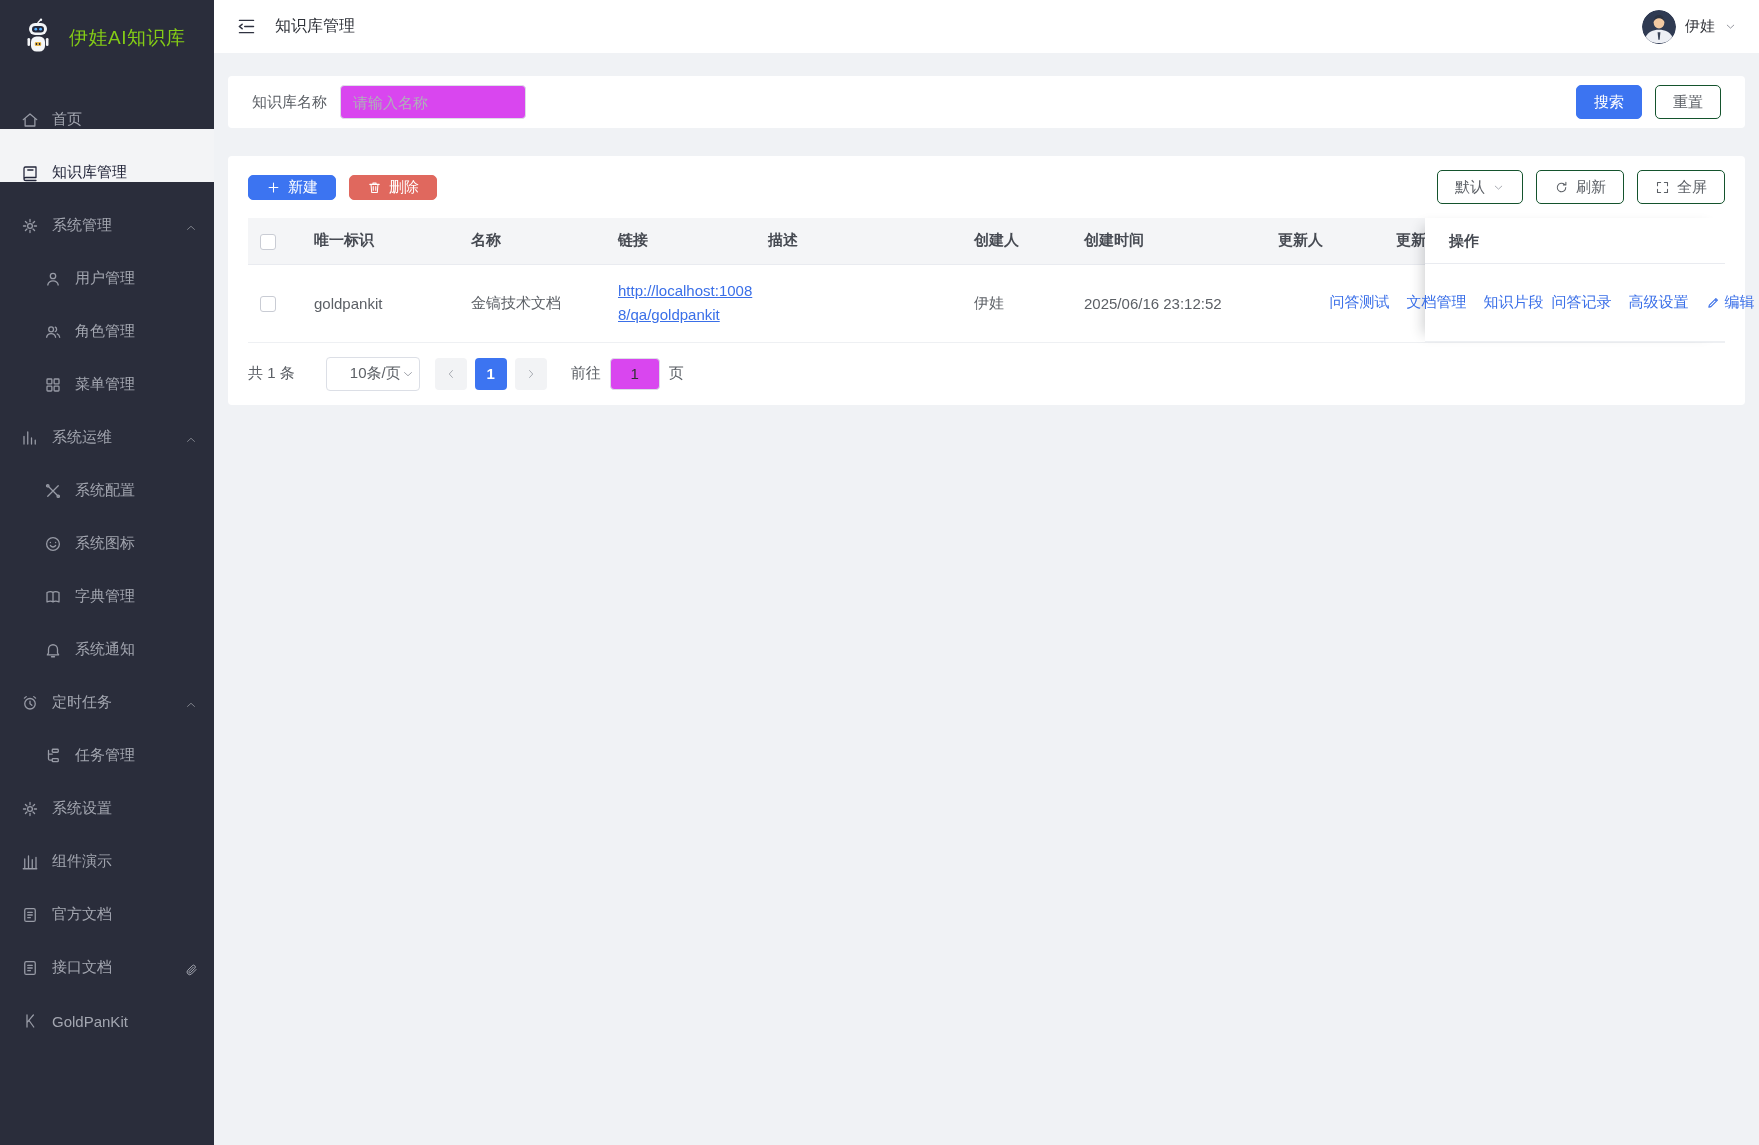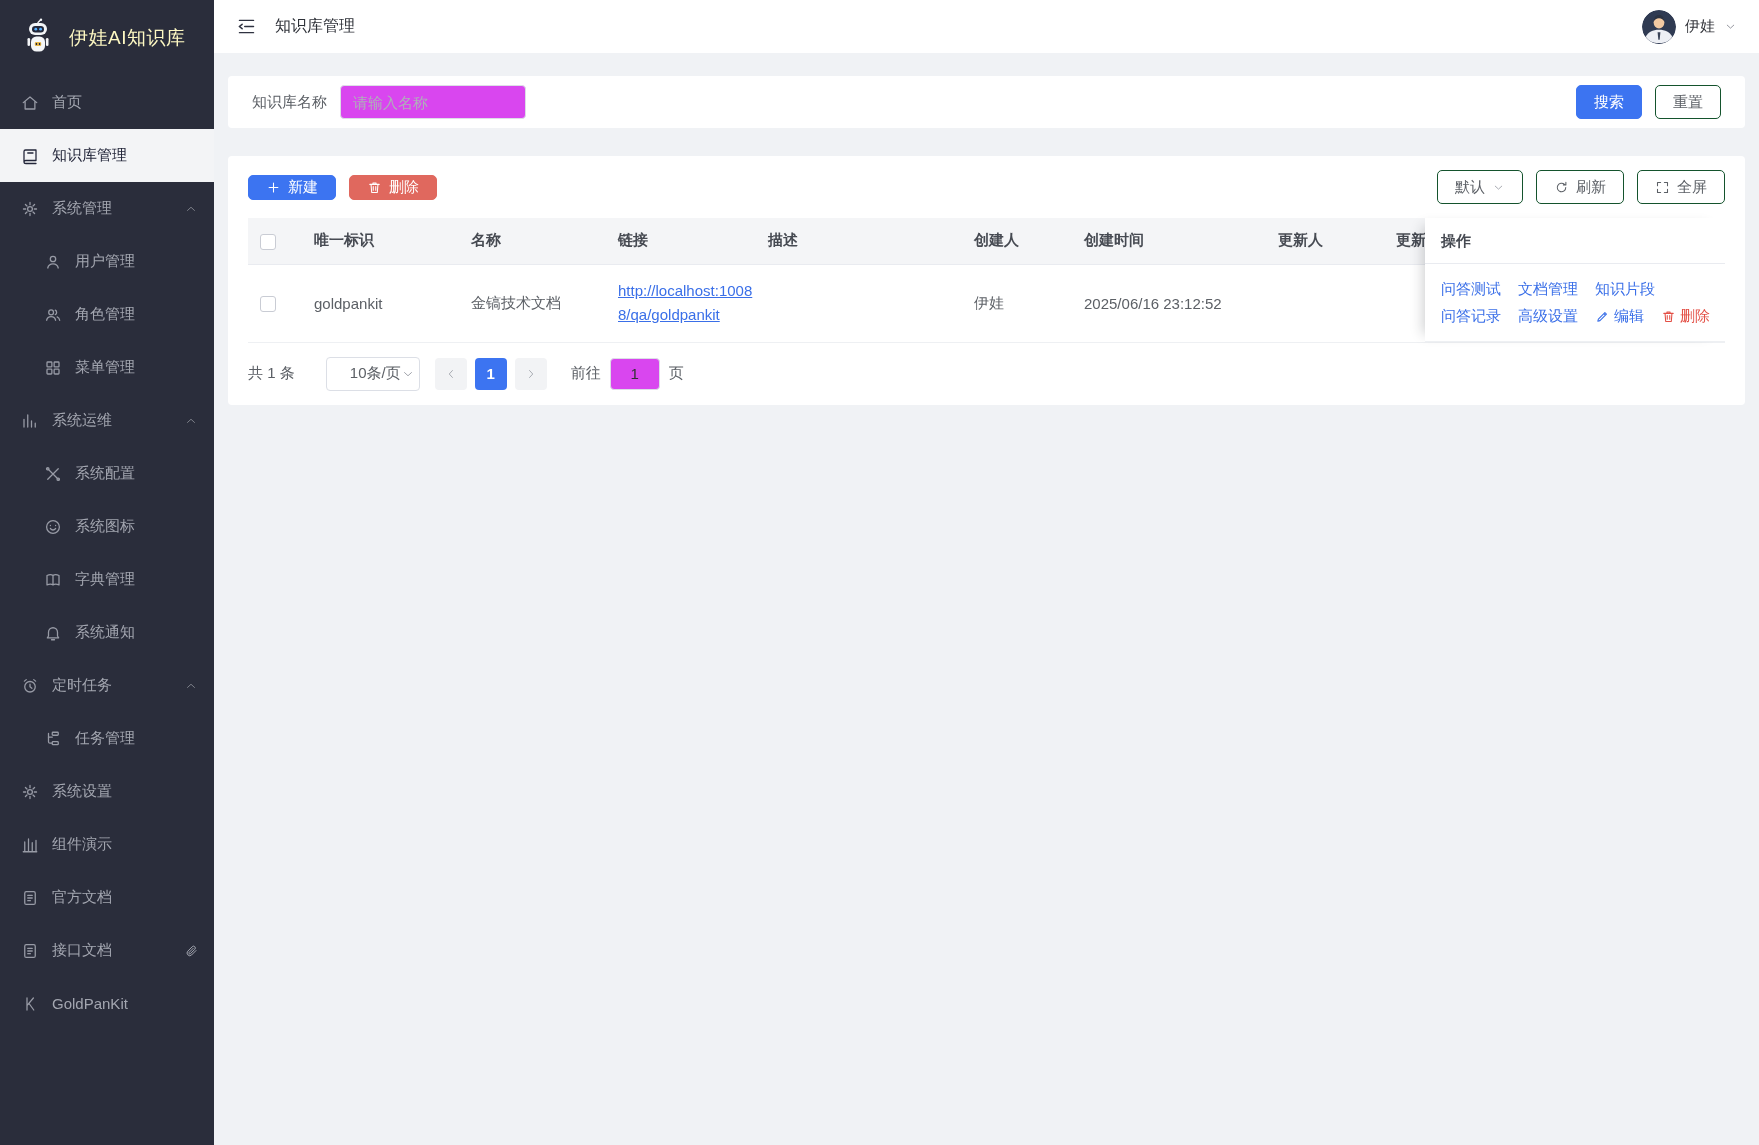--- a/index.html
+++ b/index.html
@@ -4,23 +4,23 @@
 <style>
   *{margin:0;padding:0;box-sizing:border-box}
   html,body{width:1759px;height:1145px;overflow:hidden}
   body{font-family:"Liberation Sans","DejaVu Sans",sans-serif;background:var(--page-bg,#f0f2f5);display:flex}
   svg{display:block}
 
   
   .sidebar{width:214px;min-width:214px;height:100%;background:var(--sidebar-bg,#2a2d3b);display:flex;flex-direction:column}
   .logo{height:76px;display:flex;align-items:center;padding-left:18px;gap:11px;flex:none}
   .logo-icon svg{width:40px;height:40px}
-  .logo-title{color:#fef9c3;font-size:19px;letter-spacing:.5px;white-space:nowrap}
+  .logo-title{color:#84cc16;font-size:19px;letter-spacing:.5px;white-space:nowrap}
   .side-menu{flex:1;overflow:hidden}
-  .side-item{display:flex;align-items:center;height:53px;padding:0 16px 0 21px;color:#a3a6b0;font-size:15px;cursor:pointer;user-select:none}
+  .side-item{display:flex;align-items:flex-end;height:53px;padding:0 16px 0 21px;color:#a3a6b0;font-size:15px;cursor:pointer;user-select:none}
   .side-item .s-icon{width:18px;height:18px;margin-right:13px;color:#989ba6;flex:none}
   .side-item .s-icon svg{width:18px;height:18px}
   .side-item.sub{padding-left:44px}
   .side-item.active{background:var(--sidebar-active-bg,#f3f4f6);color:#23263a}
   .side-item.active .s-icon{color:#23263a}
   .s-label{flex:1;white-space:nowrap}
   .s-chev{color:#7c8089}
   .s-chev svg{width:14px;height:14px}
   .s-suffix{color:#a3a6b0;margin-left:7px}
   .s-suffix svg{width:14px;height:14px}
@@ -62,22 +62,22 @@
 
   .table-wrap{position:relative}
   table{width:100%;border-collapse:collapse;table-layout:fixed}
   th{background:#f4f5f7;font-weight:700;color:#464a52;font-size:15px;text-align:left;padding:0 12px;height:46px;border-bottom:1px solid #e9ebf0;white-space:nowrap;overflow:hidden}
   td{padding:0 12px;height:78px;font-size:15px;color:#5c6066;border-bottom:1px solid #eef0f3;vertical-align:middle;white-space:nowrap;overflow:hidden}
   .cb{width:16px;height:16px;border:1px solid #c9ccd4;border-radius:3px;background:#fff;display:inline-block;cursor:pointer;vertical-align:middle}
   a.kb-link{color:var(--link,#3a6fe8);text-decoration:underline;font-size:15px;line-height:1.6;cursor:pointer}
   a.kb-link span{display:block}
 
   .op-col{position:absolute;top:0;right:0;width:300px;background:#fff;box-shadow:-10px 0 12px -8px rgba(31,35,41,.22)}
-  .op-head{height:46px;line-height:46px;padding:0 16px;font-weight:700;color:#464a52;font-size:15px;border-bottom:1px solid #e9ebf0;background:#fff}
-  .op-body{height:78px;display:flex;flex-direction:column;justify-content:center;gap:8px;padding:0 16px;border-bottom:1px solid #eef0f3}
+  .op-head{height:46px;line-height:46px;padding:0 24px;font-weight:700;color:#464a52;font-size:15px;border-bottom:1px solid #e9ebf0;background:#fff}
+  .op-body{height:78px;display:flex;flex-direction:row;justify-content:center;gap:8px;padding:0 16px;border-bottom:1px solid #eef0f3}
   .op-row{display:flex;gap:17px;align-items:center}
   .op-link{color:var(--link,#3a6fe8);font-size:15px;font-weight:500;display:inline-flex;align-items:center;gap:4px;cursor:pointer;white-space:nowrap}
   .op-link.danger{color:var(--danger-link,#e34f45)}
   .op-link svg{width:15px;height:15px}
 
   .pagination{display:flex;align-items:center;margin-top:14px;font-size:15px;color:#5c6066}
   .pg-total{margin-right:31px}
   .pg-select{width:94px;height:34px;border:1px solid #dcdfe6;border-radius:4px;display:flex;align-items:center;justify-content:flex-end;padding:0 4px;color:#5c6066;cursor:pointer;margin-right:15px;background:#fff}
   .pg-select .s-chev{color:#a0a3ab}
   .pg-btn{width:32px;height:32px;border:none;border-radius:4px;background:#f2f3f5;color:#a8abb2;display:inline-flex;align-items:center;justify-content:center;cursor:pointer;font-size:15px;font-family:inherit}

